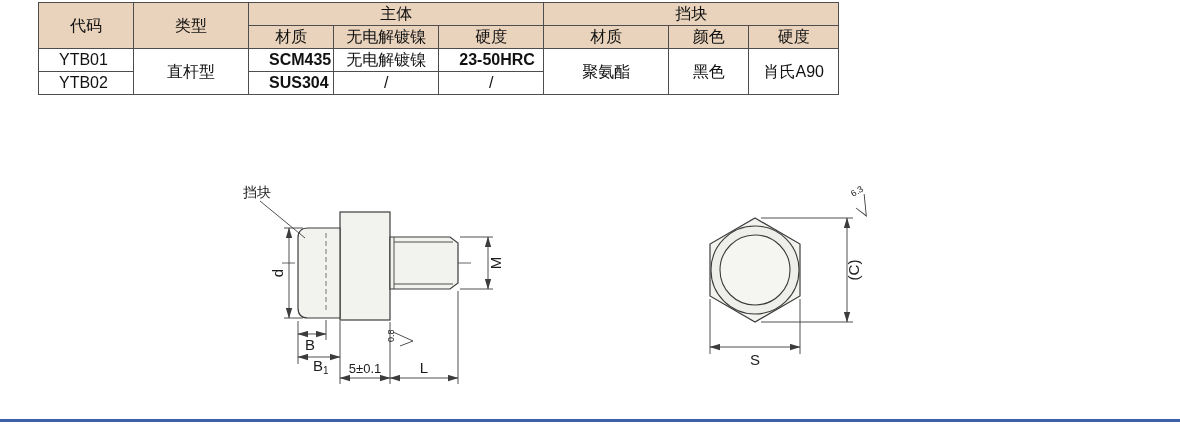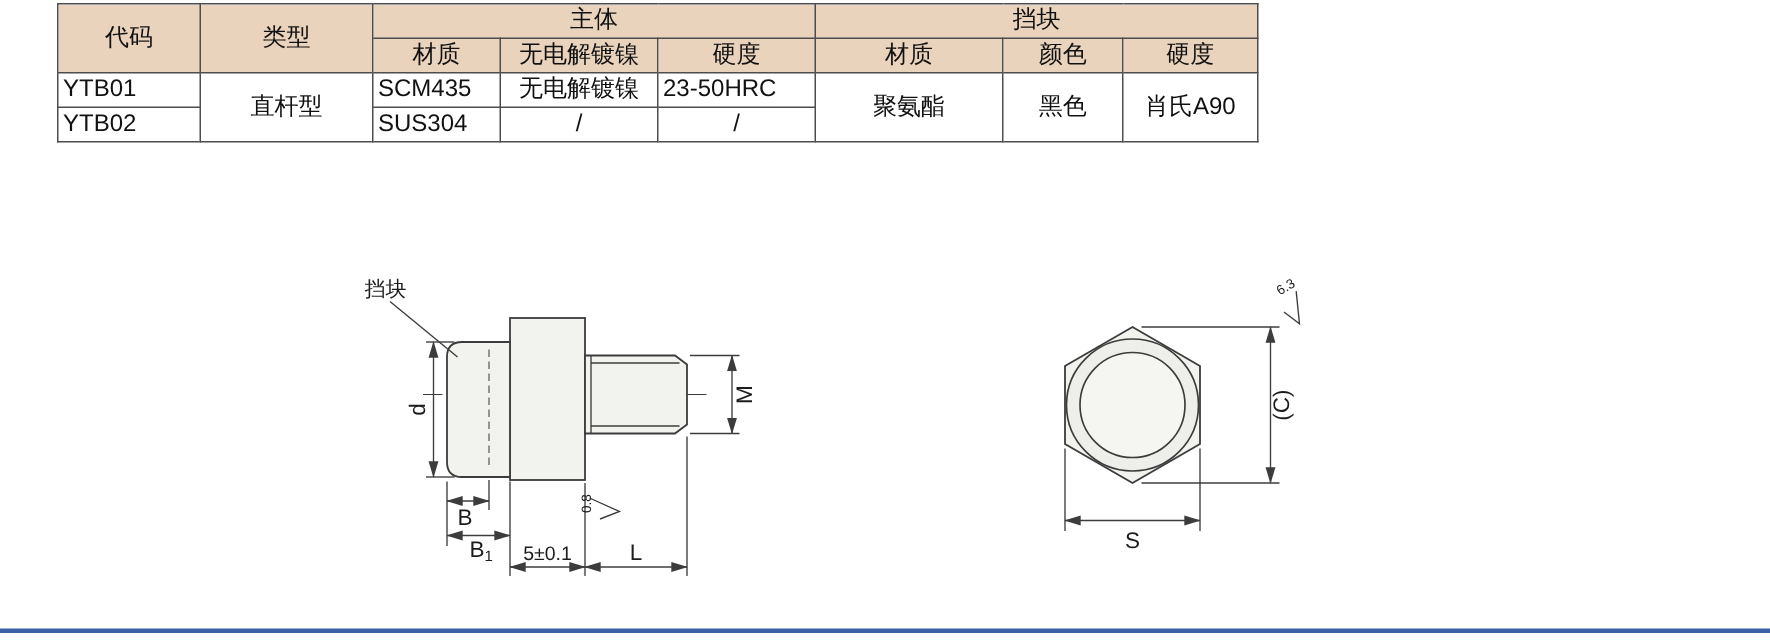--- a/index.html
+++ b/index.html
@@ -5,22 +5,22 @@
   * { margin:0; padding:0; box-sizing:border-box; }
   html,body { background:#ffffff; }
   body { font-family:"Liberation Sans","DejaVu Sans",sans-serif; }
   .page { position:relative; width:1180px; height:427px; background:#ffffff; overflow:hidden; }
 
   table.spec { position:absolute; left:0; top:2px; border-collapse:collapse; table-layout:fixed;
                font-size:16px; color:#111111;margin-left:38px; }
   .spec td { border:1px solid #4d4d4d; height:23px; padding:0 2px; text-align:center;
              white-space:nowrap; overflow:hidden; font-weight:400; line-height:1.1; }
   .spec tr.hdr td { background:#e9d3bc; }
-  .spec td.al8 { text-align:left; padding-left:3px; }
-  .spec td.al3 { text-align:left; padding-left:3px; }
+  .spec td.al8 { text-align:left; padding-left:20px; }
+  .spec td.al3 { text-align:left; padding-left:20px;font-weight:bold; }
 
   svg.draw { position:absolute; left:0; top:0; }
   .part { fill:#f2f2ee; stroke:#3c3c3c; stroke-width:1.2; }
   .circ1 { fill:#eeeeea; stroke:#3c3c3c; stroke-width:1.1; }
   .circ2 { fill:#f5f5f2; stroke:#3c3c3c; stroke-width:1.1; }
   .thin { stroke:#3c3c3c; stroke-width:0.9; fill:none; }
   .cl { stroke:#3c3c3c; stroke-width:0.8; stroke-dasharray:13 3 3 3; fill:none; }
   .hid { stroke:#555555; stroke-width:0.8; stroke-dasharray:5 3; fill:none; }
   .dim { stroke:#3c3c3c; stroke-width:0.9; fill:none; }
   svg text { fill:#1c1c1c; font-family:"Liberation Sans","DejaVu Sans",sans-serif; }

